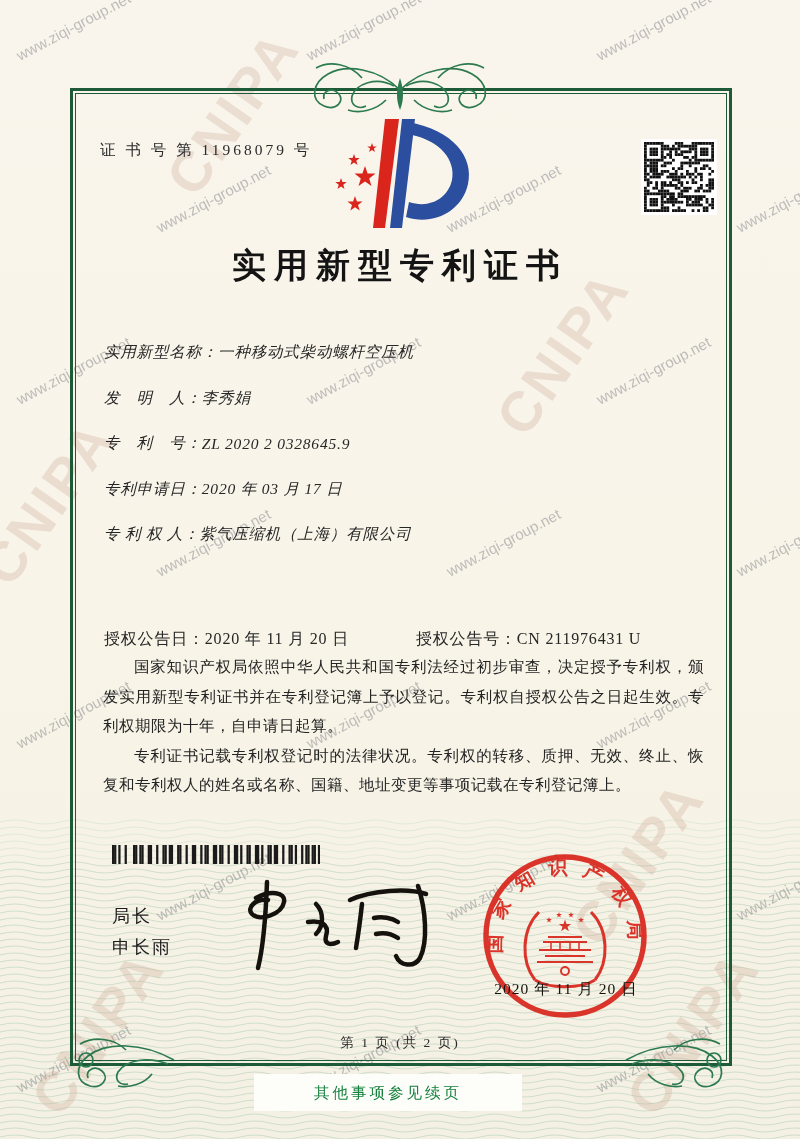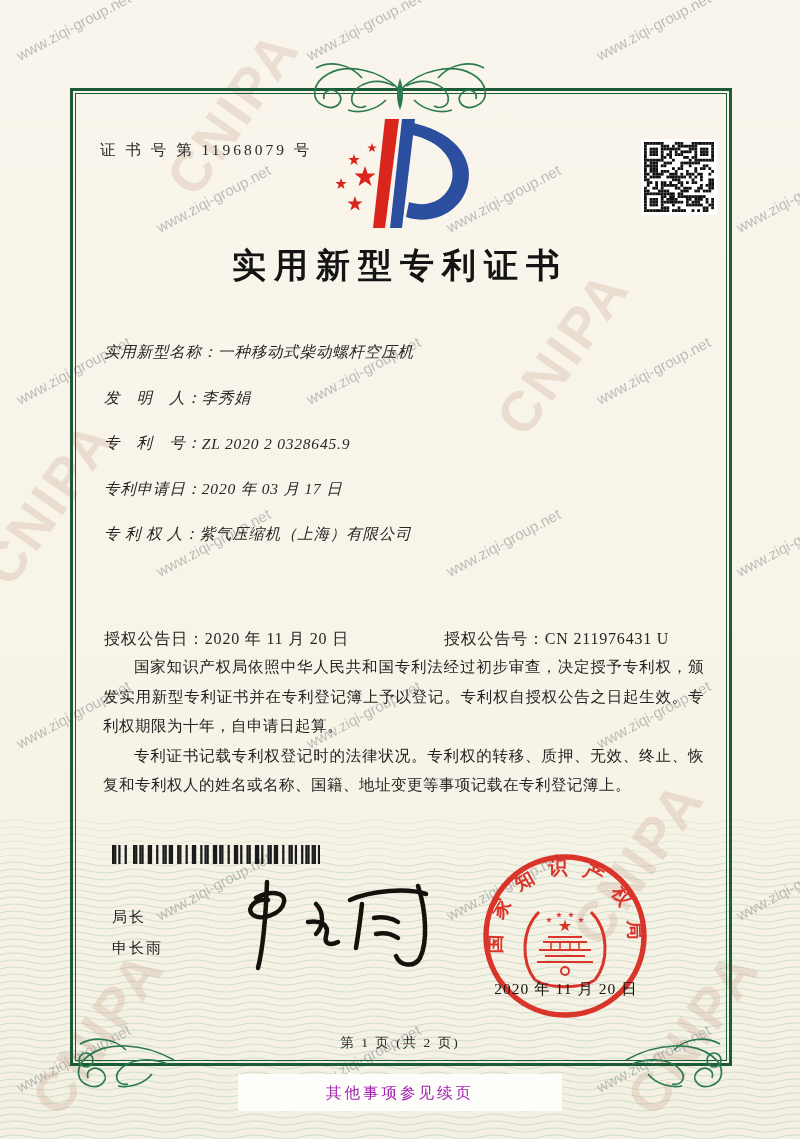--- a/index.html
+++ b/index.html
@@ -24,30 +24,30 @@
   .orn-top{left:298px;top:56px;width:204px;height:64px;}
   .orn-bl{left:56px;top:1034px;width:120px;height:58px;}
   .orn-br{left:624px;top:1034px;width:120px;height:58px;transform:scaleX(-1);}
   .cert-no{position:absolute;left:100px;top:140px;font-size:15.5px;letter-spacing:3px;z-index:5;color:#2a2a2a;text-align:right;}
   .logo{position:absolute;left:320px;top:114px;width:162px;height:122px;z-index:5;}
   .qr{position:absolute;left:641px;top:139px;width:76px;height:76px;background:#ffffff;z-index:5;padding:3px;box-sizing:border-box;}
   .title{position:absolute;left:0;top:243px;width:100%;text-align:center;font-size:34px;font-weight:bold;letter-spacing:8px;color:#141414;z-index:5;}
   .fields{position:absolute;left:104px;top:330px;width:612px;font-size:15.5px;z-index:5;color:#262626;}
   .field-row{height:45.5px;display:flex;align-items:center;letter-spacing:.8px;font-style:italic;}
   .grant-row{position:absolute;left:104px;top:629px;width:612px;font-size:16px;z-index:5;color:#262626;letter-spacing:.8px;}
-  .grant-no{position:absolute;left:312px;top:0;margin-left:28px;}
+  .grant-no{position:absolute;left:312px;top:0;}
   .paras{position:absolute;left:103px;top:652px;width:601px;font-size:15.5px;line-height:29.5px;text-align:justify;z-index:5;color:#242424;}
   .paras p{margin:0;text-indent:2em;letter-spacing:.5px;}
   .barcode{position:absolute;left:112px;top:845px;width:208px;height:19px;z-index:5;}
-  .director{position:absolute;left:112px;top:901px;font-family:Liberation Sans, sans-serif;font-size:15px;line-height:31px;color:#1b1b1b;font-weight:500;z-index:5;letter-spacing:2px;}
+  .director{position:absolute;left:112px;top:901px;font-family:Liberation Serif, serif;font-size:18px;line-height:31px;color:#1b1b1b;font-weight:500;z-index:5;letter-spacing:2px;}
   .signature{position:absolute;left:212px;top:870px;width:240px;height:120px;z-index:5;}
   .seal{position:absolute;left:481px;top:852px;width:168px;height:168px;z-index:6;opacity:.93;}
   .seal-date{position:absolute;left:478px;top:979px;width:176px;text-align:center;font-size:15.5px;color:#17130e;letter-spacing:1px;z-index:7;}
   .page-num{position:absolute;left:0;top:1034px;width:100%;text-align:center;font-size:13.5px;letter-spacing:2px;z-index:5;color:#2a2a2a;}
-  .footer-note{position:absolute;left:238px;top:1074px;width:324px;height:37px;background:#fdfdfa;text-align:center;line-height:37px;font-size:15.5px;letter-spacing:3px;z-index:5;color:#a21caf;}
+  .footer-note{position:absolute;left:254px;top:1074px;width:268px;height:37px;background:#fdfdfa;text-align:center;line-height:37px;font-size:15.5px;letter-spacing:3px;z-index:5;color:#15803d;}
 </style>
 </head>
 <body>
 
 <div class="page">
 
   <svg class="waves" id="waves-svg" viewBox="0 0 800 321" preserveAspectRatio="none">
       <path d="M0 4 Q 15 0 30 4 T 60 4 T 90 4 T 120 4 T 150 4 T 180 4 T 210 4 T 240 4 T 270 4 T 300 4 T 330 4 T 360 4 T 390 4 T 420 4 T 450 4 T 480 4 T 510 4 T 540 4 T 570 4 T 600 4 T 630 4 T 660 4 T 690 4 T 720 4 T 750 4 T 780 4 T 810 4" fill="none" stroke="#a9cbb0" stroke-width="1" opacity="0.25"></path>
       <path d="M0 11 Q 15 7 30 11 T 60 11 T 90 11 T 120 11 T 150 11 T 180 11 T 210 11 T 240 11 T 270 11 T 300 11 T 330 11 T 360 11 T 390 11 T 420 11 T 450 11 T 480 11 T 510 11 T 540 11 T 570 11 T 600 11 T 630 11 T 660 11 T 690 11 T 720 11 T 750 11 T 780 11 T 810 11" fill="none" stroke="#a9cbb0" stroke-width="1" opacity="0.25"></path>
       <path d="M0 18 Q 15 14 30 18 T 60 18 T 90 18 T 120 18 T 150 18 T 180 18 T 210 18 T 240 18 T 270 18 T 300 18 T 330 18 T 360 18 T 390 18 T 420 18 T 450 18 T 480 18 T 510 18 T 540 18 T 570 18 T 600 18 T 630 18 T 660 18 T 690 18 T 720 18 T 750 18 T 780 18 T 810 18" fill="none" stroke="#a9cbb0" stroke-width="1" opacity="0.25"></path>

